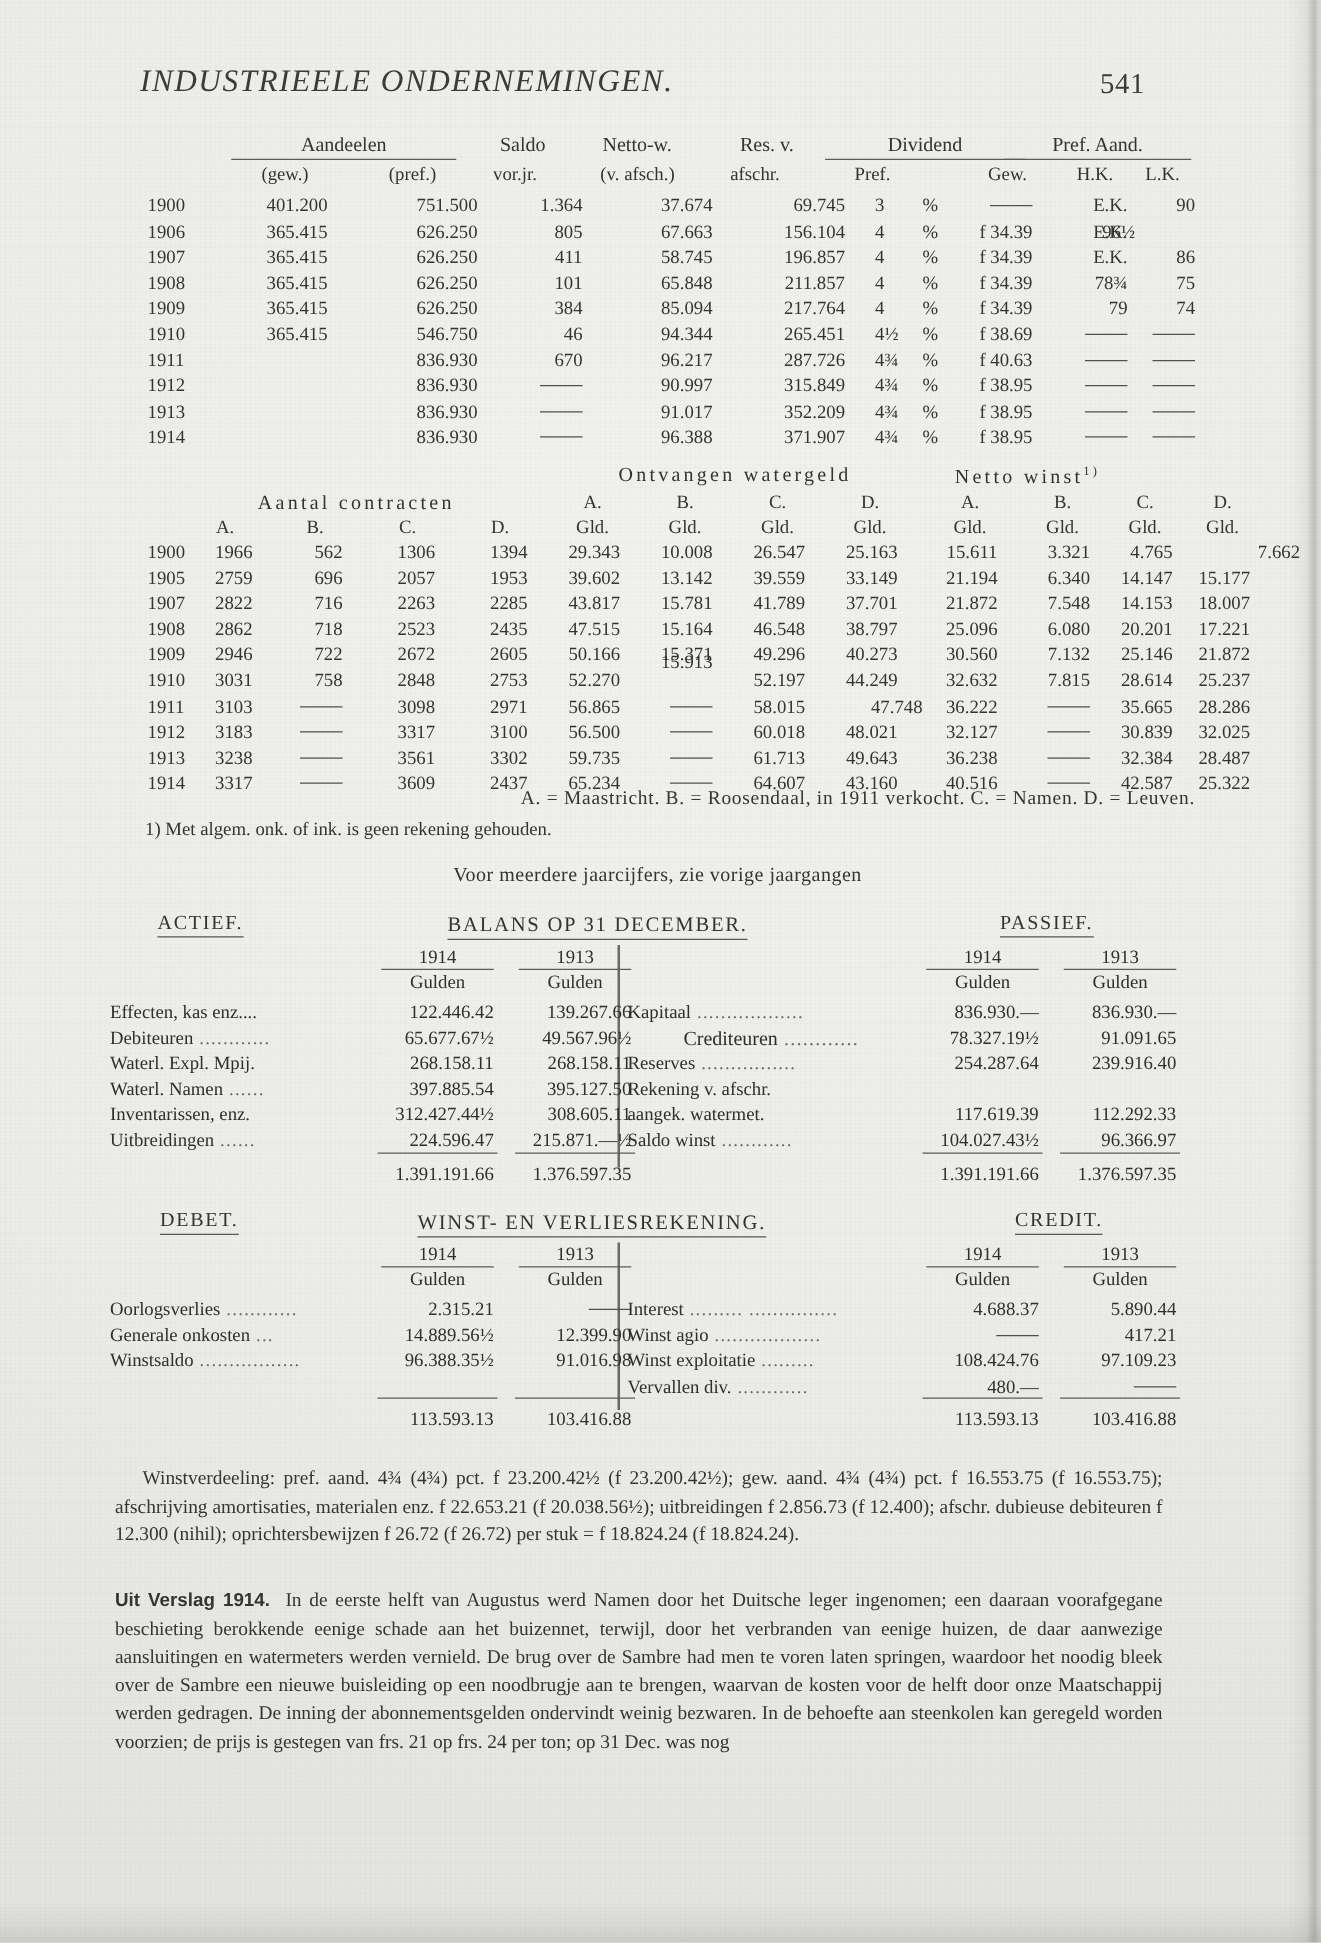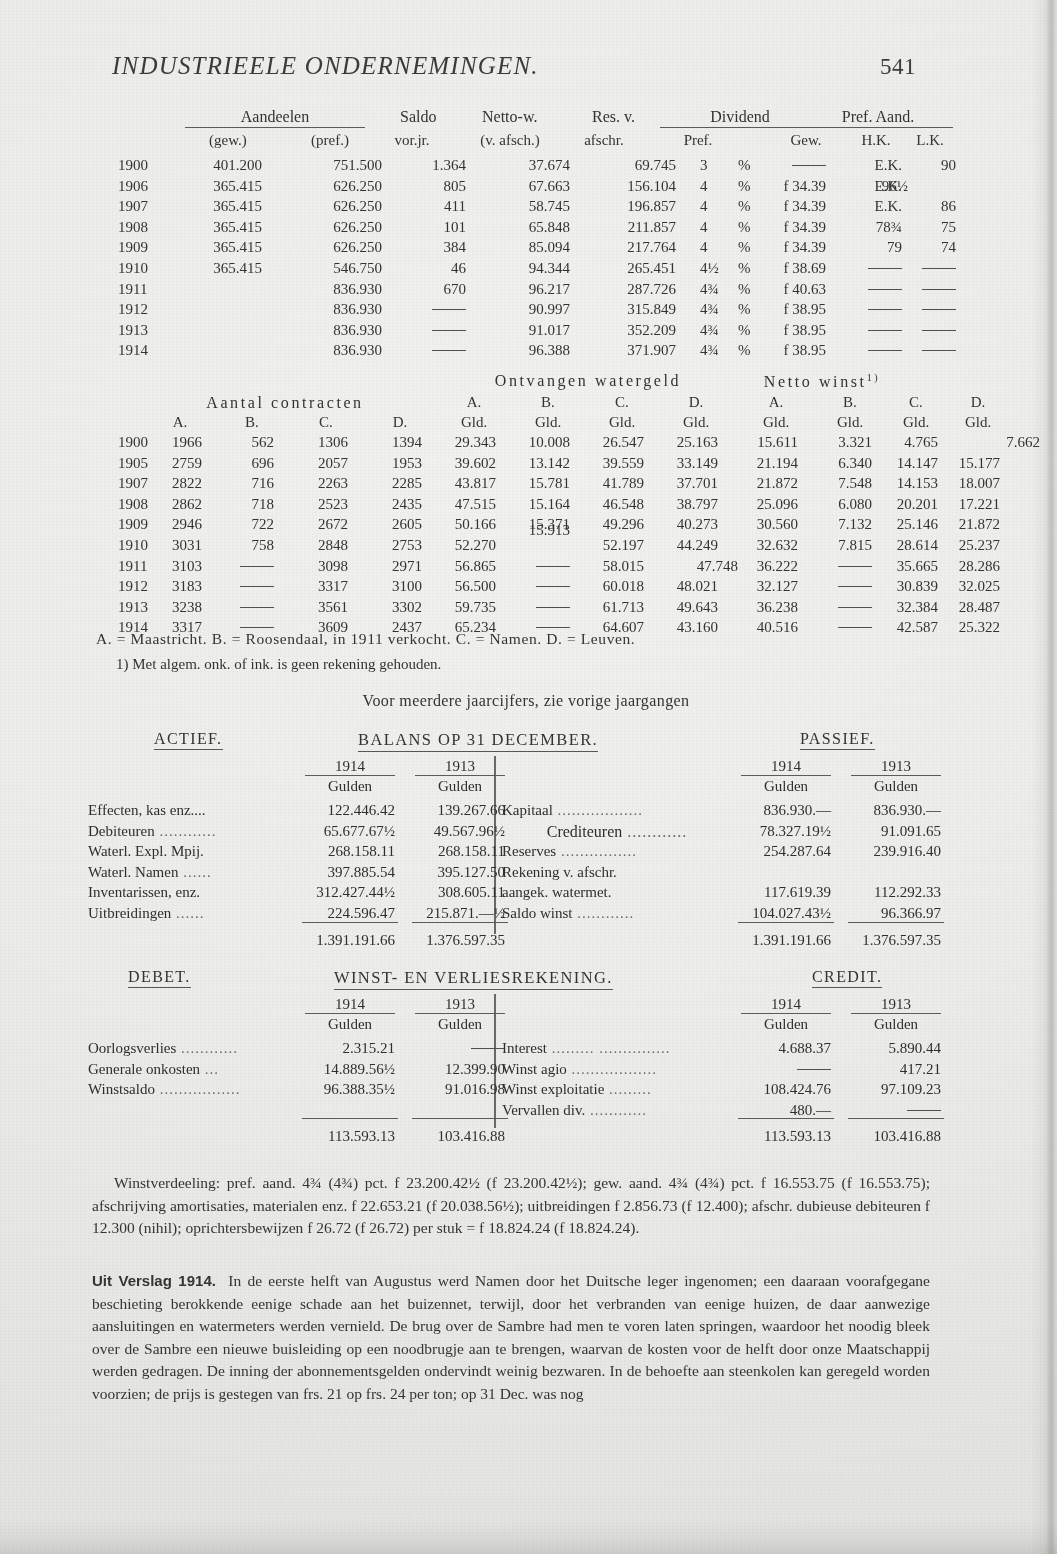--- a/index.html
+++ b/index.html
@@ -393,25 +393,25 @@
         <div class="cell" style="position:absolute;left:482px;top:619.4px;width:88px;text-align:right;white-space:nowrap;font-size:15px;"><span class="dash"></span></div>
         <div class="cell" style="position:absolute;left:556px;top:619.4px;width:88px;text-align:right;white-space:nowrap;font-size:15px;">64.607</div>
         <div class="cell" style="position:absolute;left:630px;top:619.4px;width:88px;text-align:right;white-space:nowrap;font-size:15px;">43.160</div>
         <div class="cell" style="position:absolute;left:710px;top:619.4px;width:88px;text-align:right;white-space:nowrap;font-size:15px;">40.516</div>
         <div class="cell" style="position:absolute;left:784px;top:619.4px;width:88px;text-align:right;white-space:nowrap;font-size:15px;"><span class="dash"></span></div>
         <div class="cell" style="position:absolute;left:850px;top:619.4px;width:88px;text-align:right;white-space:nowrap;font-size:15px;">42.587</div>
         <div class="cell" style="position:absolute;left:912px;top:619.4px;width:88px;text-align:right;white-space:nowrap;font-size:15px;">25.322</div>
       </div>
     </div>
 
-  <div class="blk" style="left:96px;top:630px;width:860px;text-align:left;font-size:15.5px;letter-spacing:.6px;">A. = Maastricht.  B. = Roosendaal, in 1911 verkocht.  C. = Namen.  D. = Leuven.</div>
+  <div class="blk" style="left:96px;top:630px;width:860px;text-align:right;font-size:15.5px;letter-spacing:.6px;">A. = Maastricht.  B. = Roosendaal, in 1911 verkocht.  C. = Namen.  D. = Leuven.</div>
   <div class="blk" style="left:96px;top:656px;width:860px;text-align:left;font-size:15px;padding-left:20px;">1) Met algem. onk. of ink. is geen rekening gehouden.</div>
   <div class="blk" style="left:96px;top:692px;width:860px;text-align:center;font-size:16px;letter-spacing:.4px;">Voor meerdere jaarcijfers, zie vorige jaargangen</div>
 
-  <div class="blk uline" style="left:126px;top:730px;font-size:16px;letter-spacing:1.4px;margin-left:28px;">ACTIEF.</div>
+  <div class="blk uline" style="left:126px;top:730px;font-size:16px;letter-spacing:1.4px;">ACTIEF.</div>
   <div class="blk uline" style="left:358px;top:730px;font-size:16.5px;letter-spacing:1.4px;">BALANS OP 31 DECEMBER.</div>
   <div class="blk uline" style="left:800px;top:730px;font-size:16px;letter-spacing:1.4px;">PASSIEF.</div>
 
   <div class="divider" style="left:494px;top:756px;height:178px;"></div>
   <div id="balans" style="position:absolute;left:0;top:0;width:1057px;height:1px;">
       <div class="cell" style="position:absolute;left:305px;top:758px;width:90px;text-align:center;white-space:nowrap;font-size:15px;border-bottom:1px solid #5c5c55;">1914</div>
       <div class="cell" style="position:absolute;left:415px;top:758px;width:90px;text-align:center;white-space:nowrap;font-size:15px;border-bottom:1px solid #5c5c55;">1913</div>
       <div class="cell" style="position:absolute;left:305px;top:778px;width:90px;text-align:center;white-space:nowrap;font-size:15px;">Gulden</div>
       <div class="cell" style="position:absolute;left:415px;top:778px;width:90px;text-align:center;white-space:nowrap;font-size:15px;">Gulden</div>
       <div class="cell" style="position:absolute;left:741px;top:758px;width:90px;text-align:center;white-space:nowrap;font-size:15px;border-bottom:1px solid #5c5c55;">1914</div>

